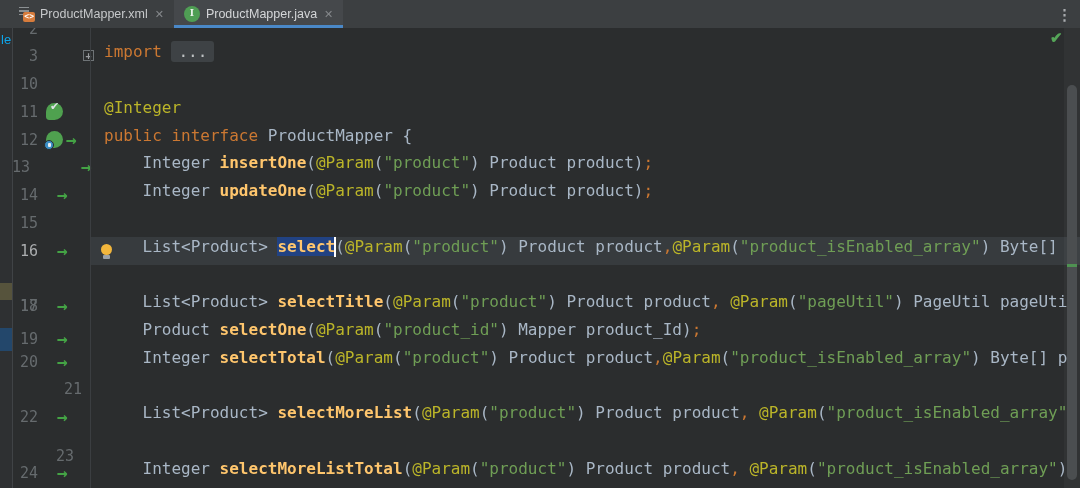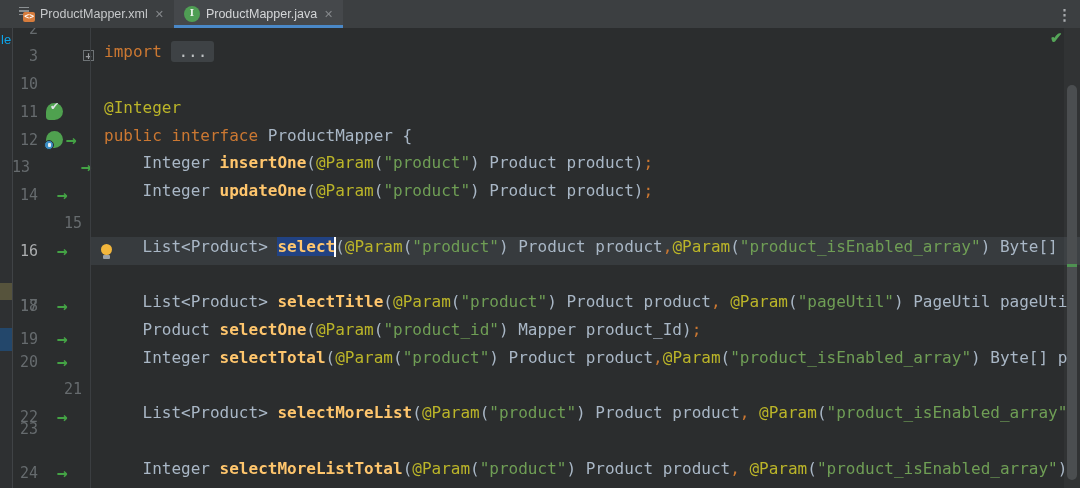--- a/index.html
+++ b/index.html
@@ -125,21 +125,21 @@
           </span>
         </div>
         <div class="code-row" style="top: 125.35px;"><span class="code-text"><span class="tok-def">    Integer </span><span class="tok-fn">insertOne</span><span class="tok-def">(</span><span class="tok-ann">@Param</span><span class="tok-def">(</span><span class="tok-str">"product"</span><span class="tok-def">) Product product)</span><span class="tok-pun">;</span></span></div>
         <div class="gutter-row" style="top: 153.1px;">
           <span class="lnum">14</span>
           <span class="icons">
             <span class="arrow">→</span>
           </span>
         </div>
         <div class="code-row" style="top: 153.1px;"><span class="code-text"><span class="tok-def">    Integer </span><span class="tok-fn">updateOne</span><span class="tok-def">(</span><span class="tok-ann">@Param</span><span class="tok-def">(</span><span class="tok-str">"product"</span><span class="tok-def">) Product product)</span><span class="tok-pun">;</span></span></div>
-        <div class="gutter-row" style="top: 180.85px; justify-content: flex-end;">
+        <div class="gutter-row" style="top: 180.85px;">
           <span class="lnum">15</span>
           <span class="icons"></span>
         </div>
         <div class="code-row" style="top: 180.85px;"><span class="code-text"></span></div>
         <div class="cur-line" style="top: 208.6px;"></div>
         <div class="gutter-row" style="top: 208.6px;">
           <span class="lnum cur">16</span>
           <span class="icons">
             <span class="arrow">→</span>
           </span>
@@ -176,21 +176,21 @@
           <span class="icons"></span>
         </div>
         <div class="code-row" style="top: 347.35px;"><span class="code-text"></span></div>
         <div class="gutter-row" style="top: 375.1px;">
           <span class="lnum">22</span>
           <span class="icons">
             <span class="arrow">→</span>
           </span>
         </div>
         <div class="code-row" style="top: 375.1px;"><span class="code-text"><span class="tok-def">    List&lt;Product&gt; </span><span class="tok-fn">selectMoreList</span><span class="tok-def">(</span><span class="tok-ann">@Param</span><span class="tok-def">(</span><span class="tok-str">"product"</span><span class="tok-def">) Product product</span><span class="tok-pun">,</span><span class="tok-def"> </span><span class="tok-ann">@Param</span><span class="tok-def">(</span><span class="tok-str">"product_isEnabled_array"</span></span></div>
-        <div class="gutter-row" style="top: 387px;">
+        <div class="gutter-row" style="top: 414px; padding-left: 36px;">
           <span class="lnum">23</span>
           <span class="icons"></span>
         </div>
         <div class="code-row" style="top: 402.85px;"><span class="code-text"></span></div>
         <div class="gutter-row" style="top: 430.6px;">
           <span class="lnum">24</span>
           <span class="icons">
             <span class="arrow">→</span>
           </span>
         </div>

